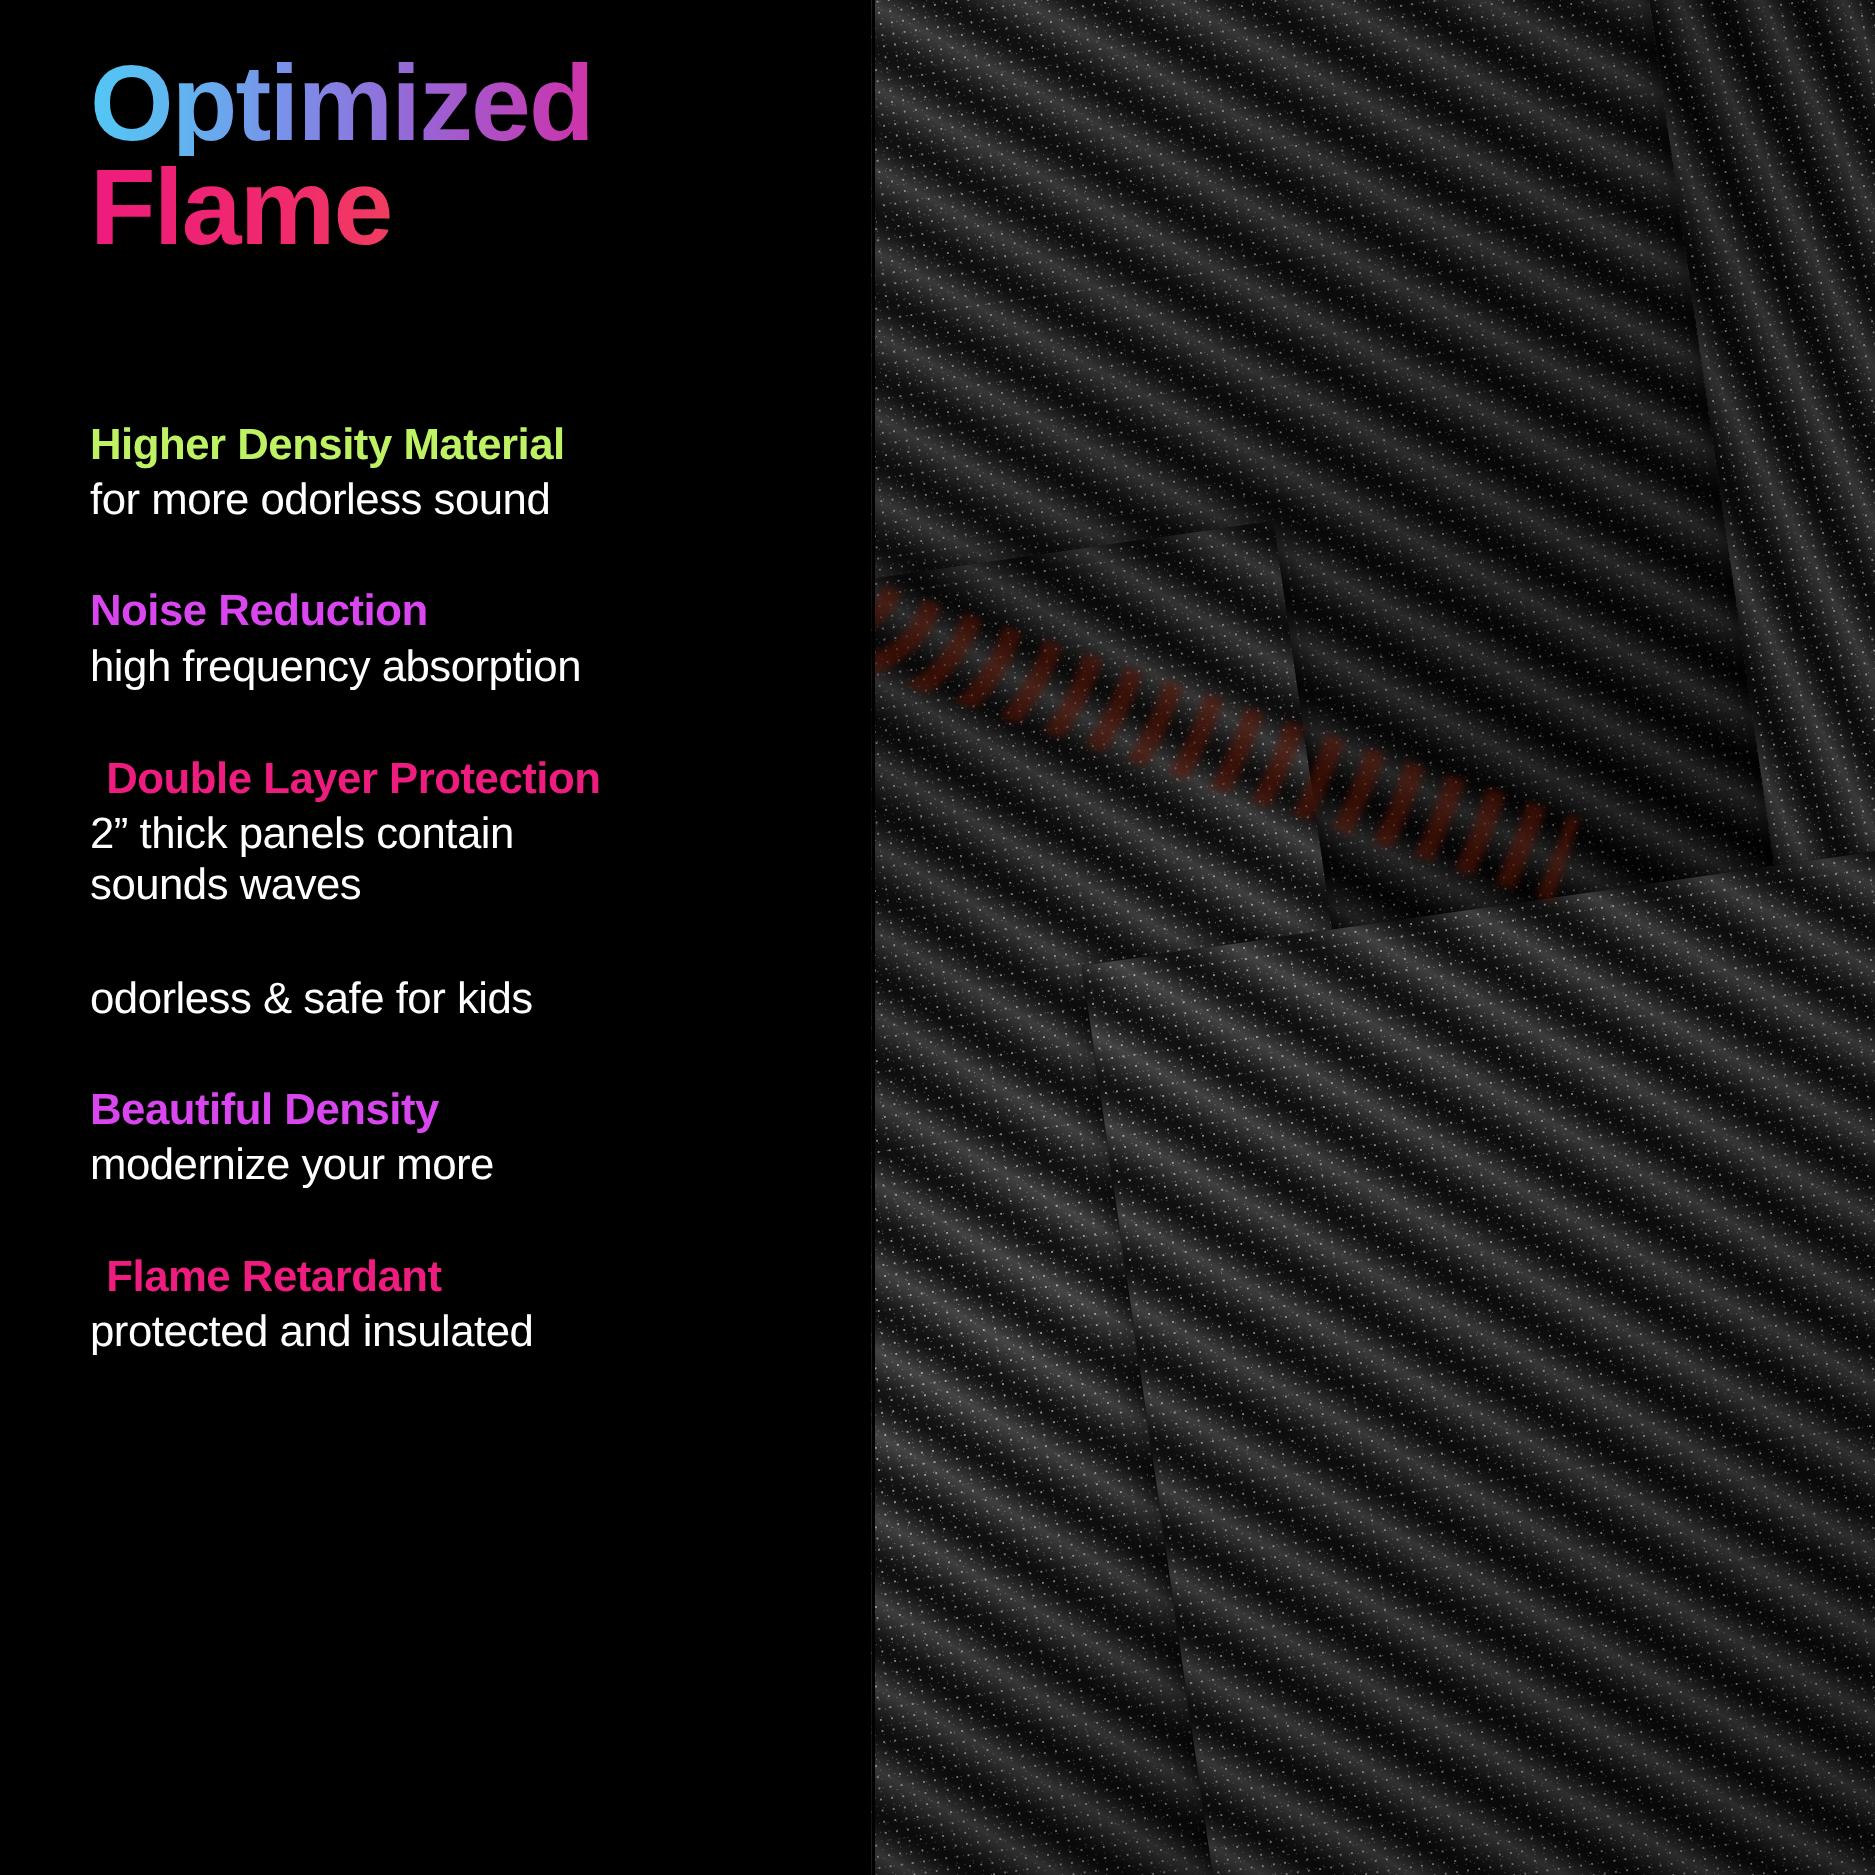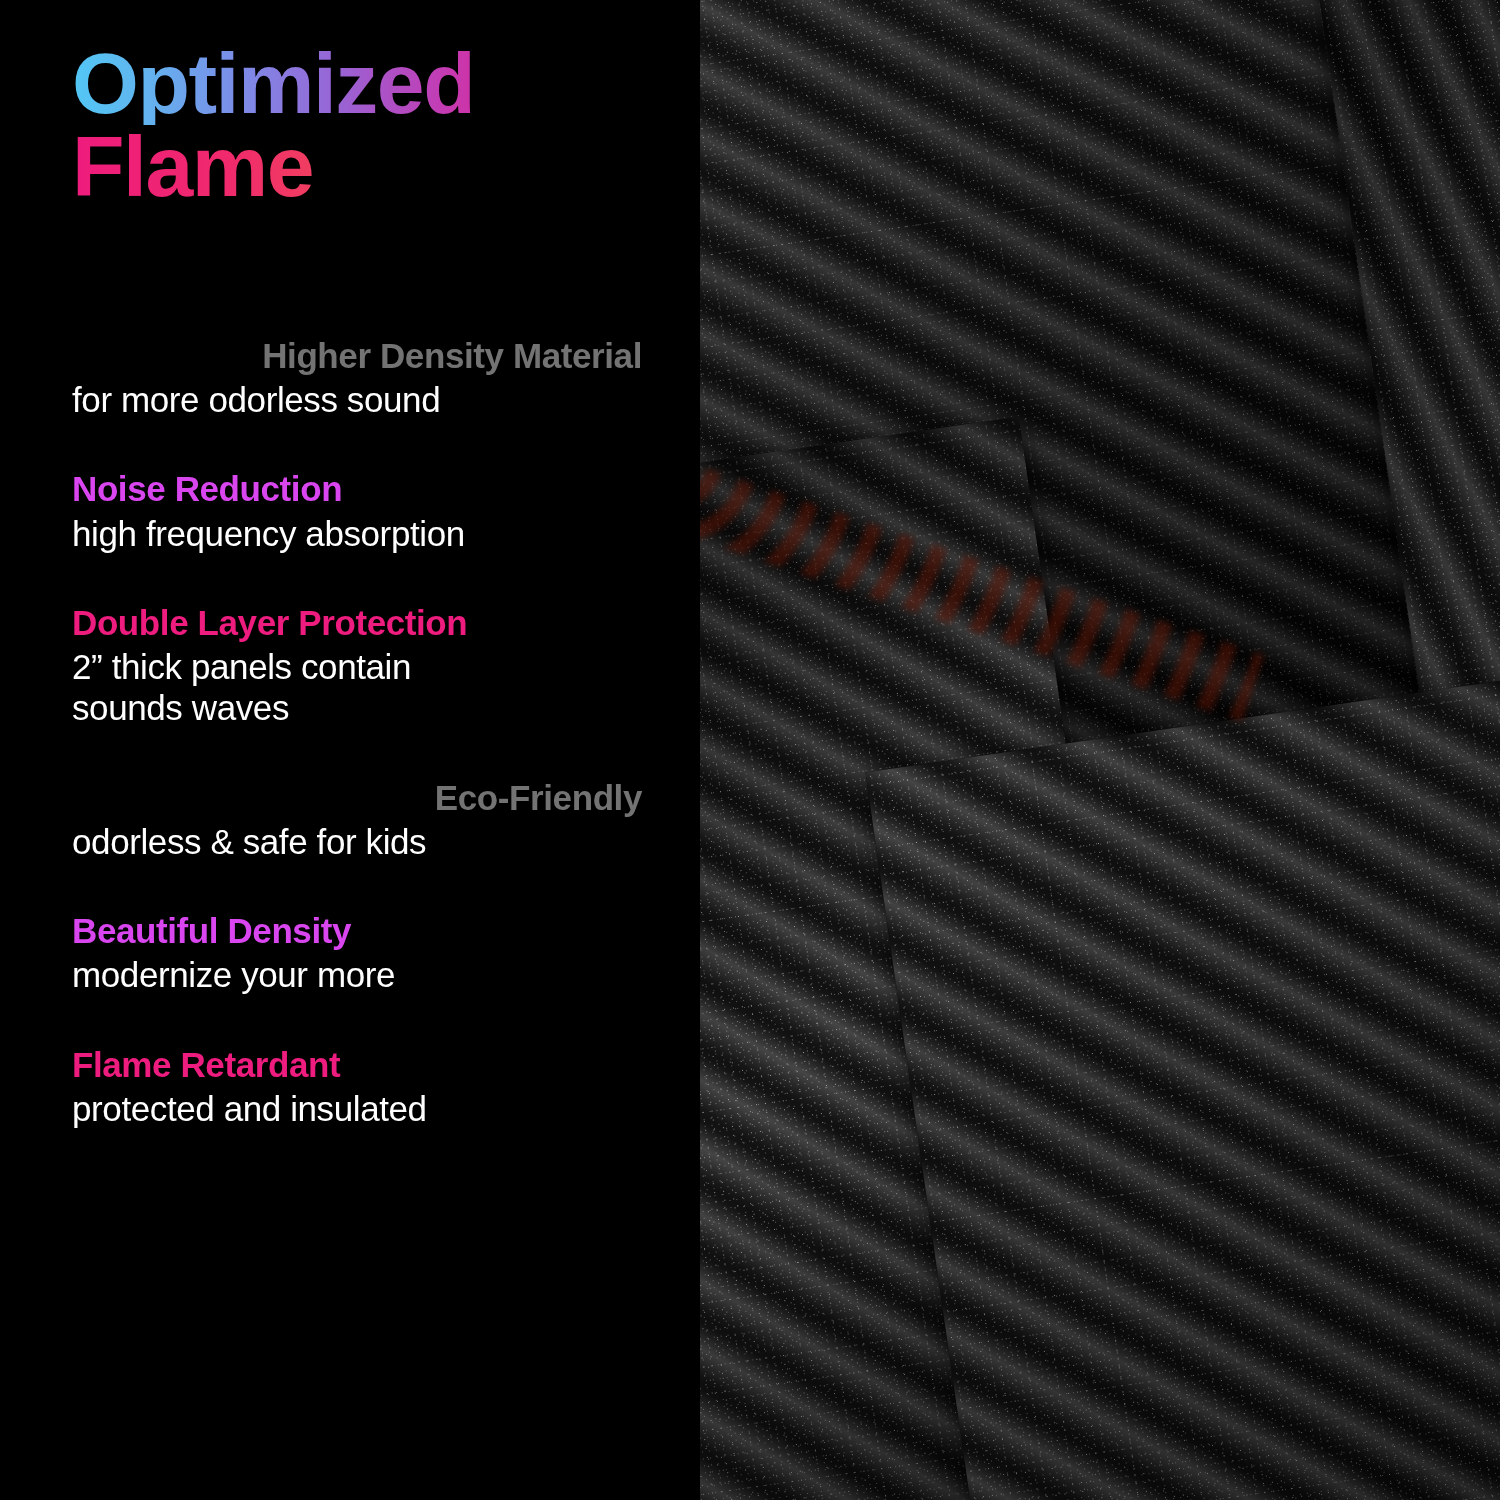--- a/index.html
+++ b/index.html
@@ -15,23 +15,23 @@
   .hl-line{display:block;background-clip:text;-webkit-background-clip:text;
     color:transparent;-webkit-text-fill-color:transparent;white-space:nowrap;}
   .hl-1{background-image:linear-gradient(90deg,#52c7f5 0%,#62b4ef 13%,#7b8ee8 29%,#9a63d4 48%,#c33cb4 66%,#e3218f 83%,#f01580 100%);}
   .hl-2{background-image:linear-gradient(90deg,#ee1b7d 0%,#f02a6c 28%,#f2495a 52%,#f4693f 76%,#f7873a 100%);}
 
   #features{position:absolute;left:72px;top:336px;width:570px;}
   .feature{margin-bottom:49px;}
   .feature:last-child{margin-bottom:0;}
   .f-title{font-size:35px;font-weight:700;line-height:1.12;letter-spacing:-0.4px;margin:0 0 4px 0;}
   .f-desc{font-size:35px;font-weight:400;color:#fff;line-height:1.18;letter-spacing:-0.4px;margin:0;}
-  .c-orange{color:#737373;text-align:right;}
+  .c-orange{color:#bef264;}
   .c-cyan{color:#d946ef;}
-  .c-magenta{color:#ee1c7e;}
+  .c-magenta{color:#ee1c7e;margin-left:13px;}
 
   
   #photo{position:relative;width:847px;height:1500px;flex:0 0 847px;
     background:#e0784a;overflow:hidden;}
 
   
   .orange-shade{position:absolute;inset:0;
     background:
       radial-gradient(ellipse 700px 900px at 30% 62%,rgba(255,150,95,.35),rgba(0,0,0,0) 70%),
       linear-gradient(160deg,#d96f43 0%,#e8804f 40%,#e2764a 75%,#cf6840 100%);}
@@ -119,21 +119,20 @@
         <p class="f-title c-cyan">Noise Reduction</p>
         <p class="f-desc">high frequency absorption</p>
       </div>
 
       <div class="feature">
         <p class="f-title c-magenta">Double Layer Protection</p>
         <p class="f-desc">2” thick panels contain<br>sounds waves</p>
       </div>
 
       <div class="feature">
-        <p class="f-title c-orange">Eco-Friendly</p>
         <p class="f-desc">odorless &amp; safe for kids</p>
       </div>
 
       <div class="feature">
         <p class="f-title c-cyan">Beautiful Density</p>
         <p class="f-desc">modernize your more</p>
       </div>
 
       <div class="feature">
         <p class="f-title c-magenta">Flame Retardant</p>

